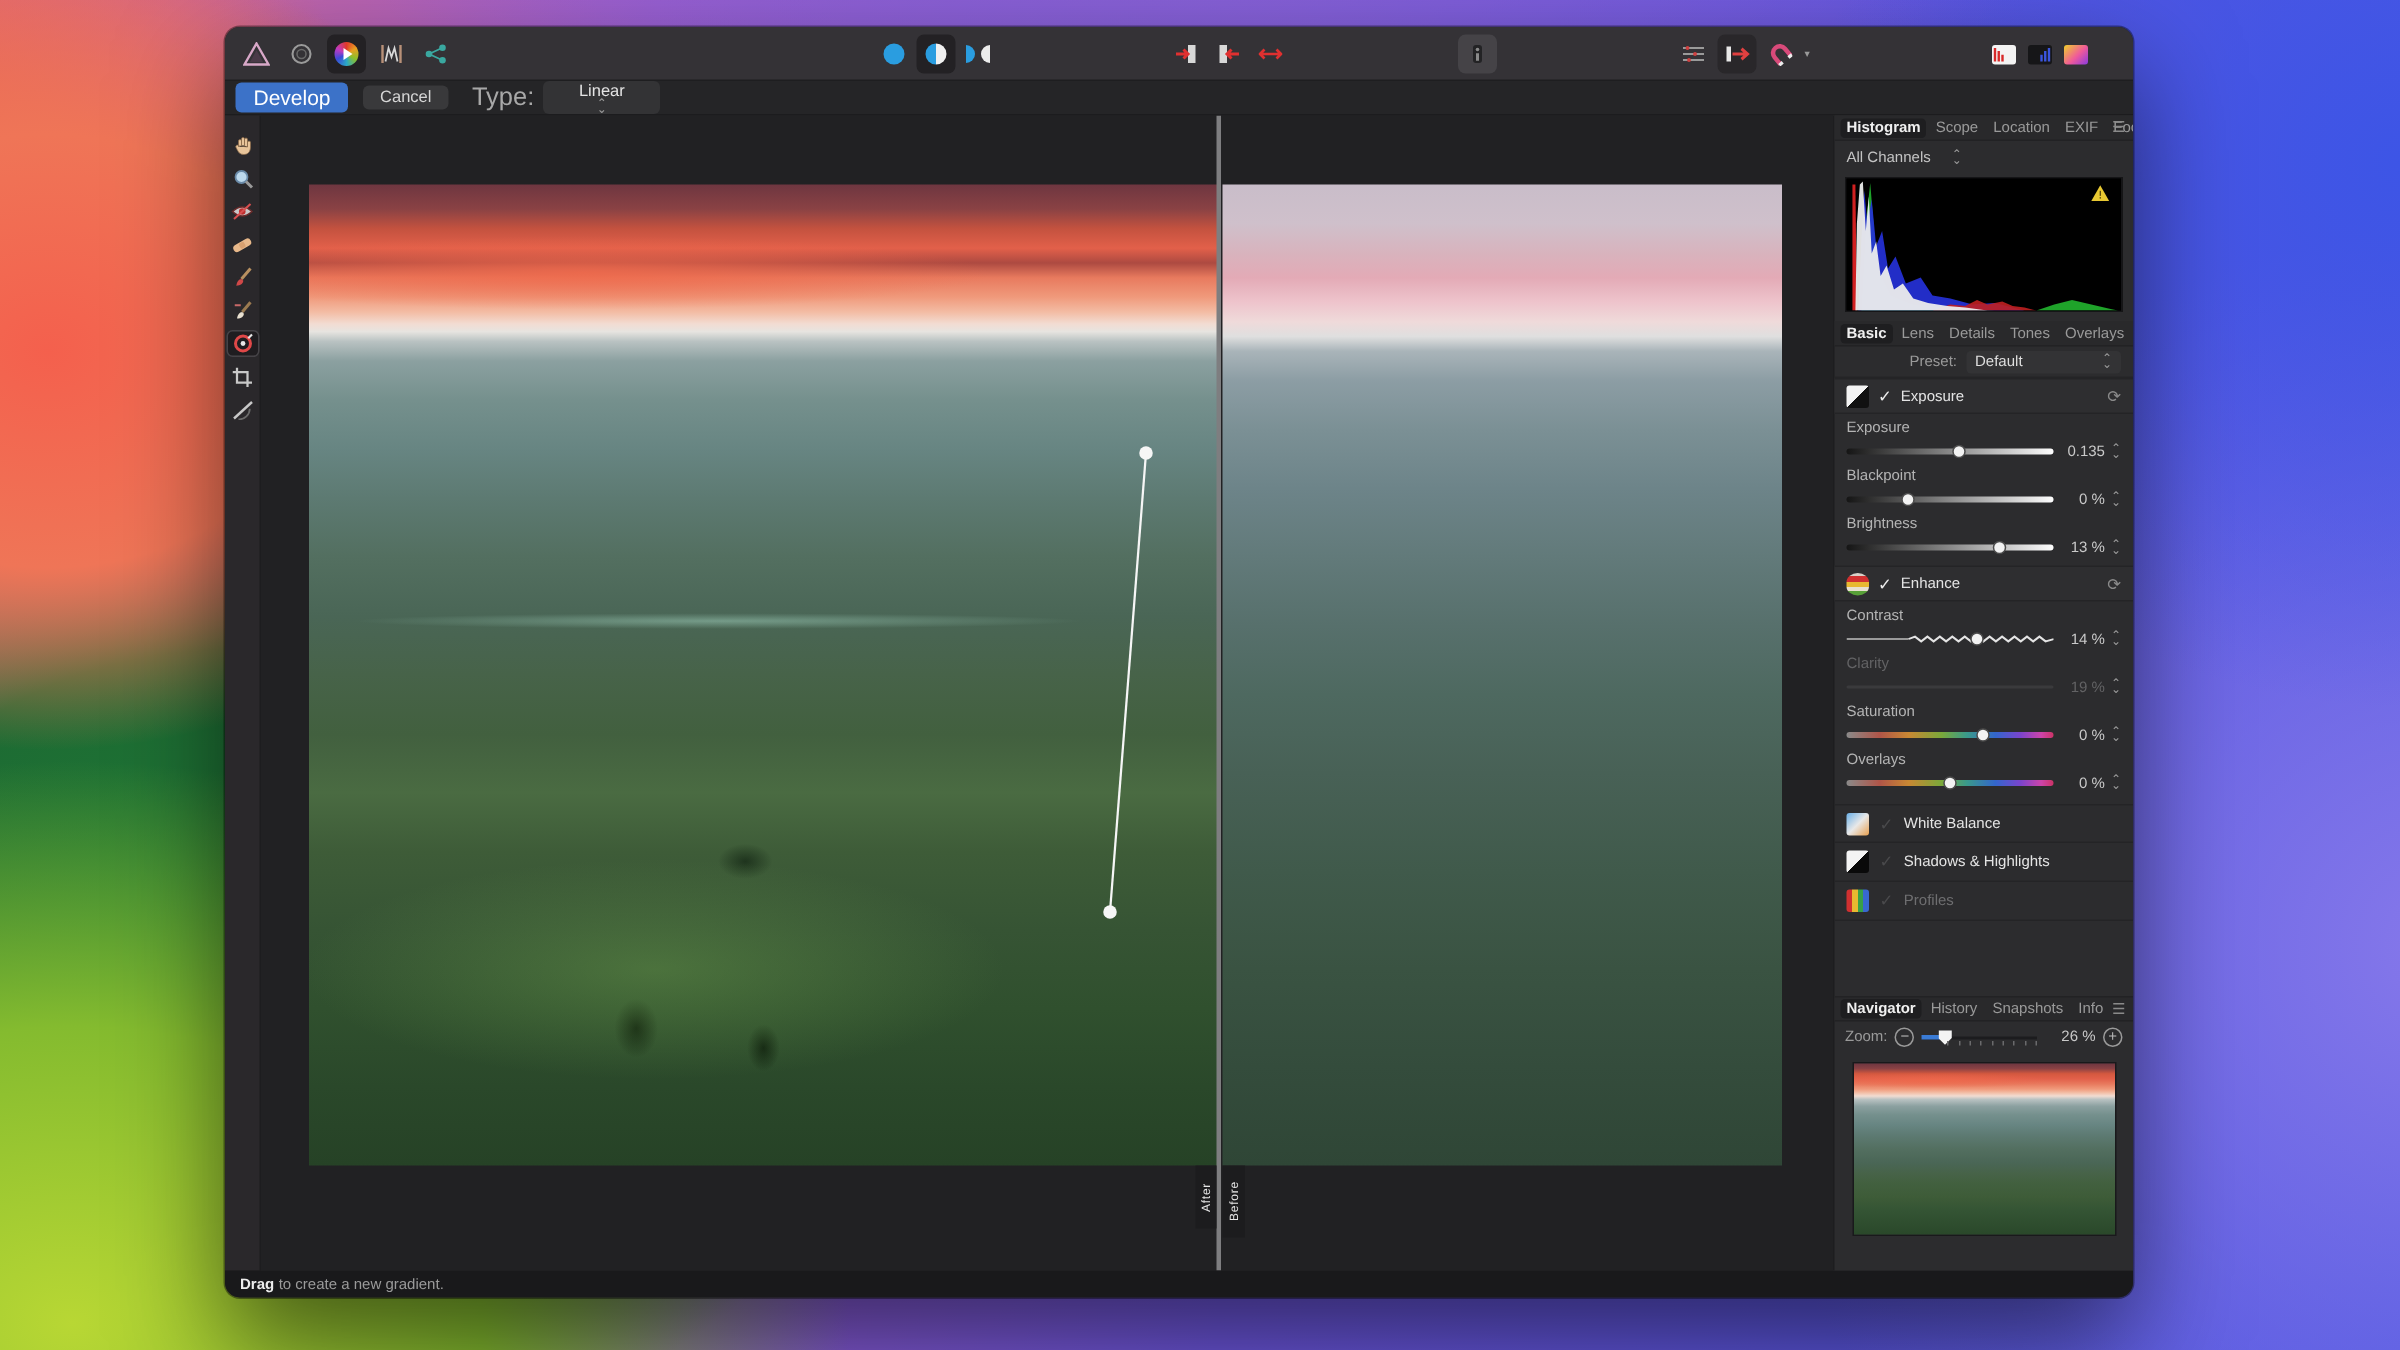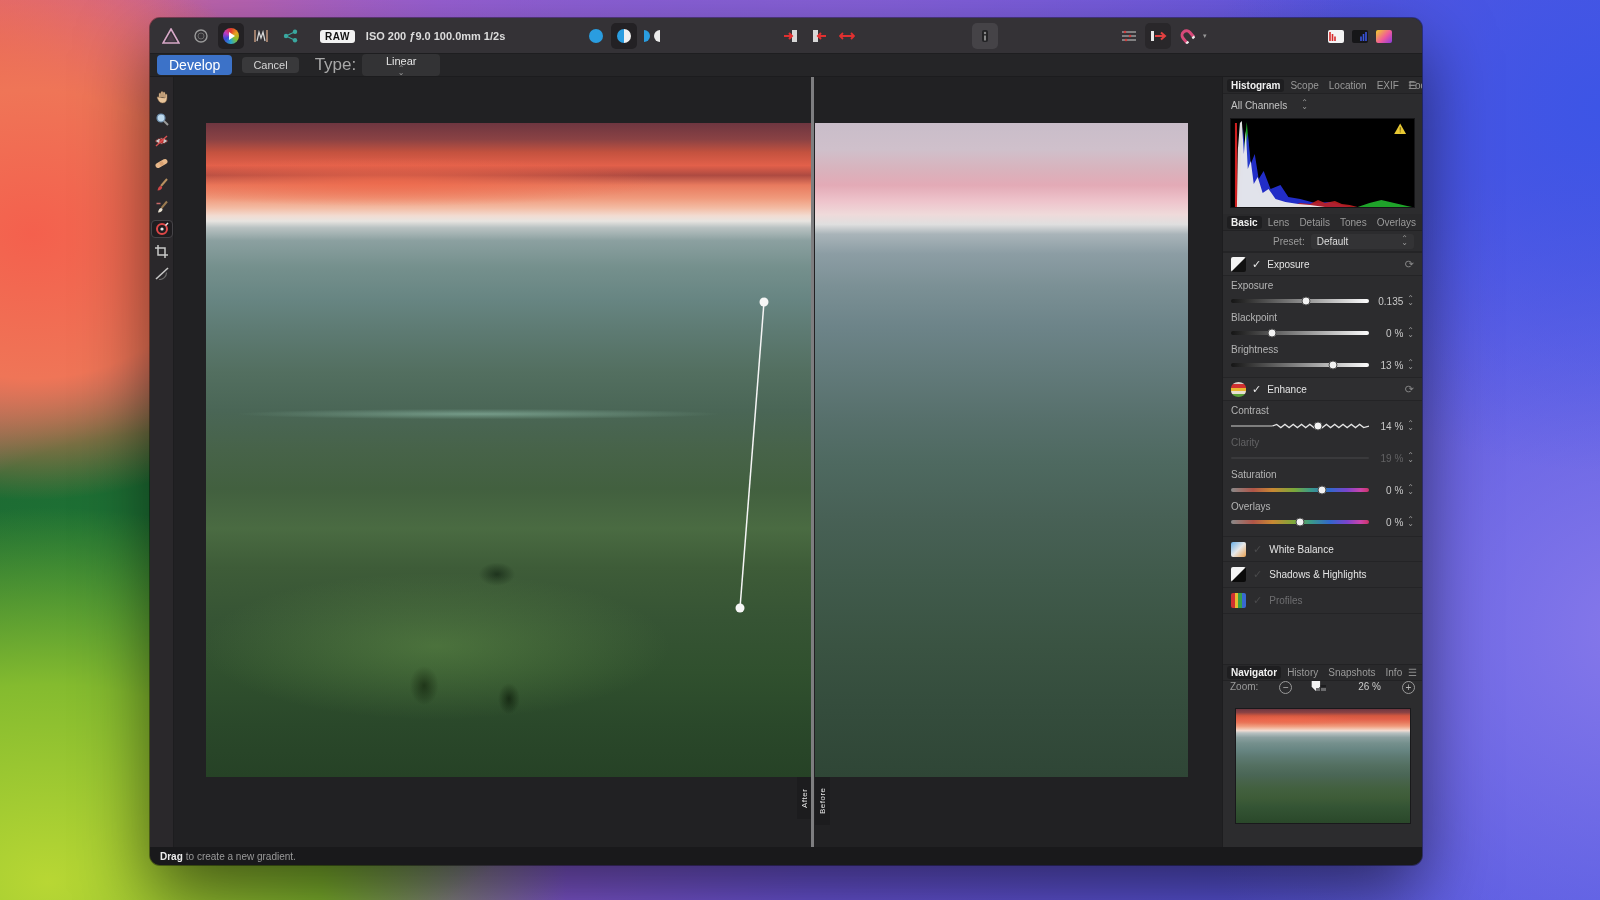--- a/index.html
+++ b/index.html
@@ -110,21 +110,21 @@
   .slabel.dim, .sval.dim { color:#626264; }
   .sline { display:flex; align-items:center; gap:4px; height:12px; }
   .track { position:relative; flex:1; height:4px; border-radius:2px; }
   .track-bw { background:linear-gradient(90deg,#151515,#fdfdfd); }
   .track-rainbow { background:linear-gradient(90deg,#8a8a8a 0%,#b05548 16%,#c98833 30%,#7aa83a 46%,#3a9a8a 58%,#3366cc 72%,#7a44cc 84%,#cc44aa 94%,#cc3366 100%); }
   .track-faint { background:#3a3a3c; height:2px; }
   .track-contrast { background:none; height:8px; }
   .thumb { position:absolute; top:50%; width:9px; height:9px; background:#f2f2f2; border:1px solid #4c4c4c; border-radius:50%; transform:translate(-50%,-50%); }
   .sval { width:30px; text-align:right; color:#c9c9c9; flex:none; }
   .toggle-row { height:26px; display:flex; align-items:center; gap:7px; padding:0 8px; border-bottom:1px solid #242426; }
-  .nav-zoom-row { height:21px; display:flex; align-items:flex-start; gap:21px; padding:0 7px; }
+  .nav-zoom-row { height:21px; display:flex; align-items:center; gap:5px; padding:0 7px; }
   .circle-btn { width:13px; height:13px; border:1px solid #9a9a9a; border-radius:50%; color:#b8b8b8; font-size:10px; line-height:11px; text-align:center; flex:none; }
   .zoom-track { position:relative; flex:1; height:10px; }
   .zoom-track .rail { position:absolute; left:0; right:0; top:4px; height:2px; background:#1c1c1e; }
   .zoom-track .fill { position:absolute; left:0; width:18%; top:3px; height:3px; background:#3a7bd5; }
   .zoom-thumb { position:absolute; left:20%; top:0; width:9px; height:10px; background:#f4f4f4; clip-path:polygon(0 0,100% 0,100% 55%,50% 100%,0 55%); transform:translateX(-50%); }
   .ticks { position:absolute; left:22%; right:0; top:7px; display:flex; justify-content:space-between; }
   .ticks i { width:1px; height:3px; background:#6a6a6c; }
   .zoom-val { width:34px; text-align:right; color:#c9c9c9; }
   .thumbframe { margin:6px auto 0 auto; width:176px; height:116px; border:1px solid #19191b; background:#111; }
   .thumbframe .mini { width:100%; height:100%;
@@ -178,24 +178,20 @@
         <div class="tb-btn">
           <svg width="16" height="14" viewBox="0 0 16 14">
               <circle cx="3" cy="7" r="2.2" fill="#3aa8a0"></circle>
               <circle cx="12" cy="2.8" r="2.2" fill="#3aa8a0"></circle>
               <circle cx="12" cy="11.2" r="2.2" fill="#3aa8a0"></circle>
               <path d="M3 7 L12 2.8 M3 7 L12 11.2" stroke="#3aa8a0" stroke-width="1.2"></path>
             </svg>
         </div>
       </div>
 
-      <div class="tb-group" style="left:170px;">
-        <span class="raw-badge">RAW</span>
-        <span class="meta-text">ISO 200 ƒ9.0 100.0mm 1/2s</span>
-      </div>
 
       <div class="tb-group" style="left:433px; gap:2px;">
         <div class="tb-btn">
             <div class="view-circle" style="background:#2a9de0;"></div>
           </div>
         <div class="tb-btn active">
             <div class="view-circle" style="background:linear-gradient(90deg,#2a9de0 50%,#f0f0f0 50%);"></div>
           </div>
         <div class="tb-btn">
           <svg width="18" height="14" viewBox="0 0 18 14">

